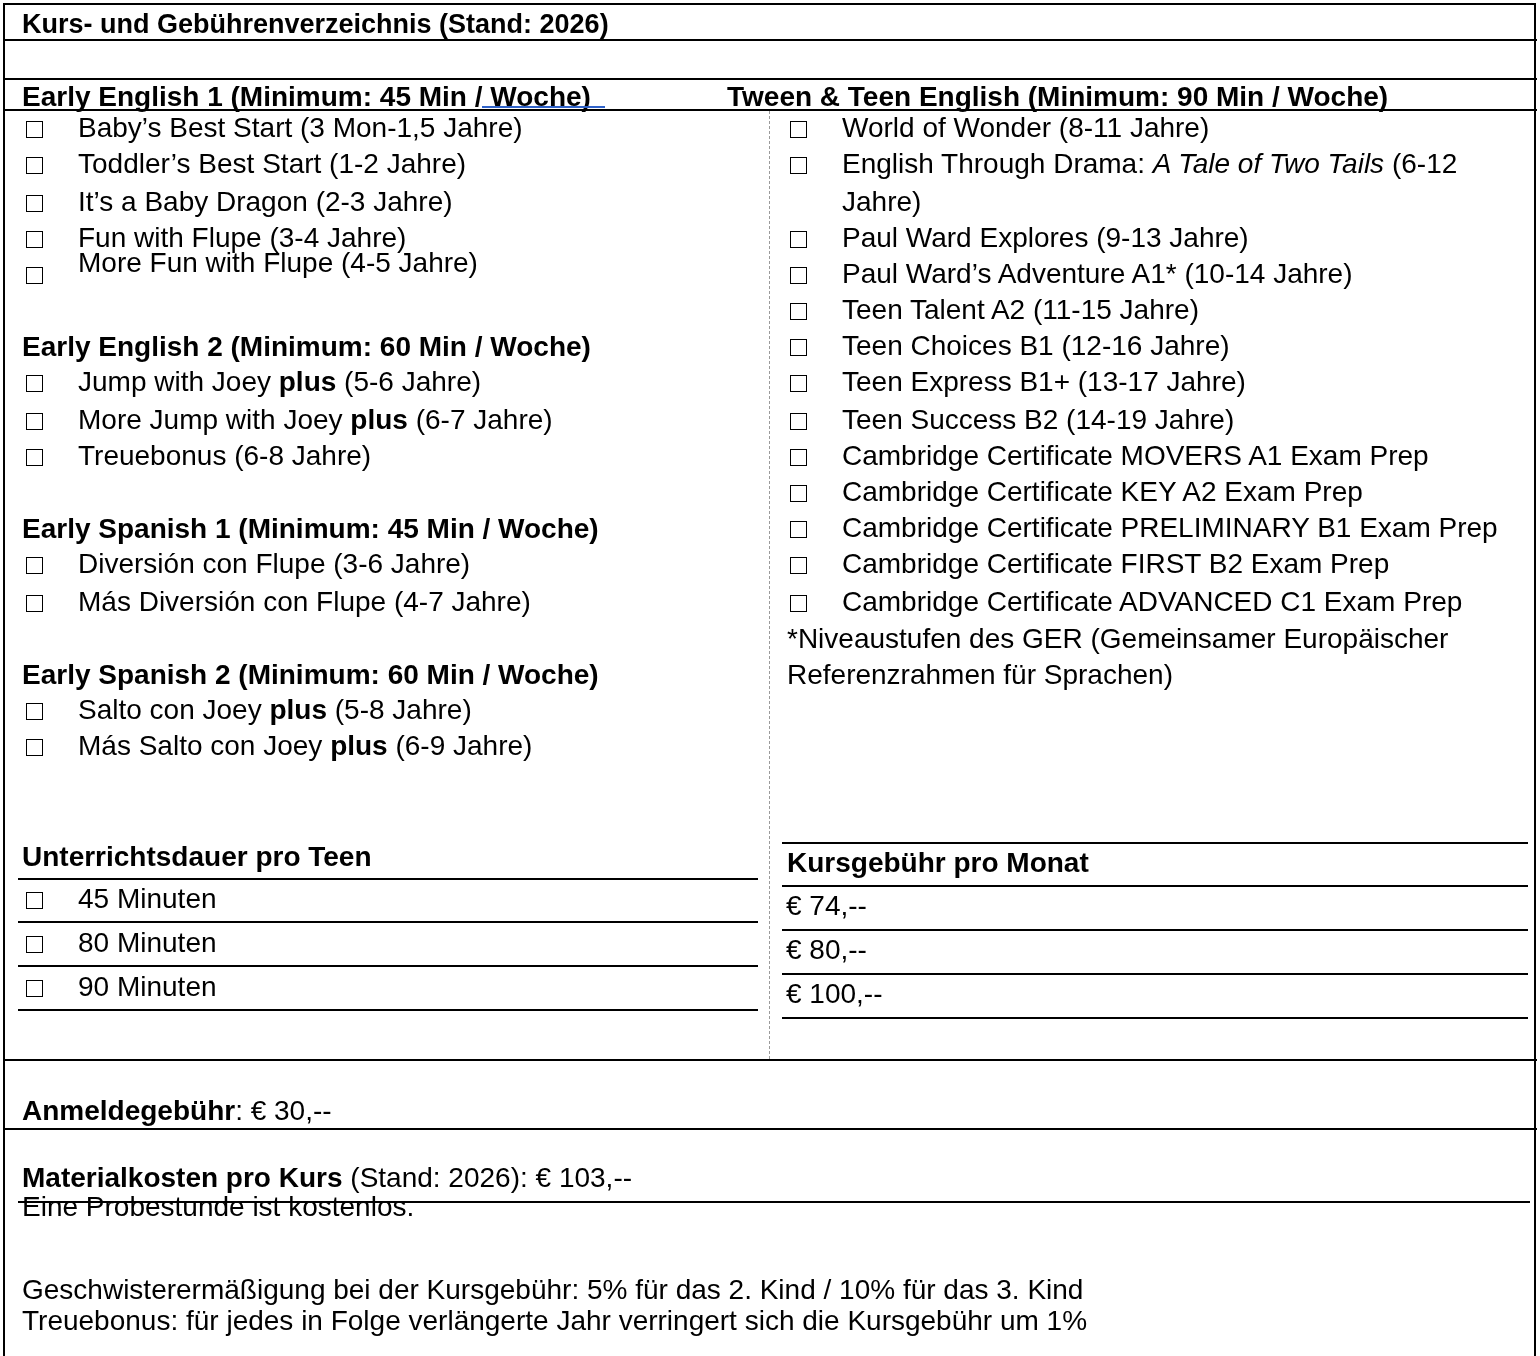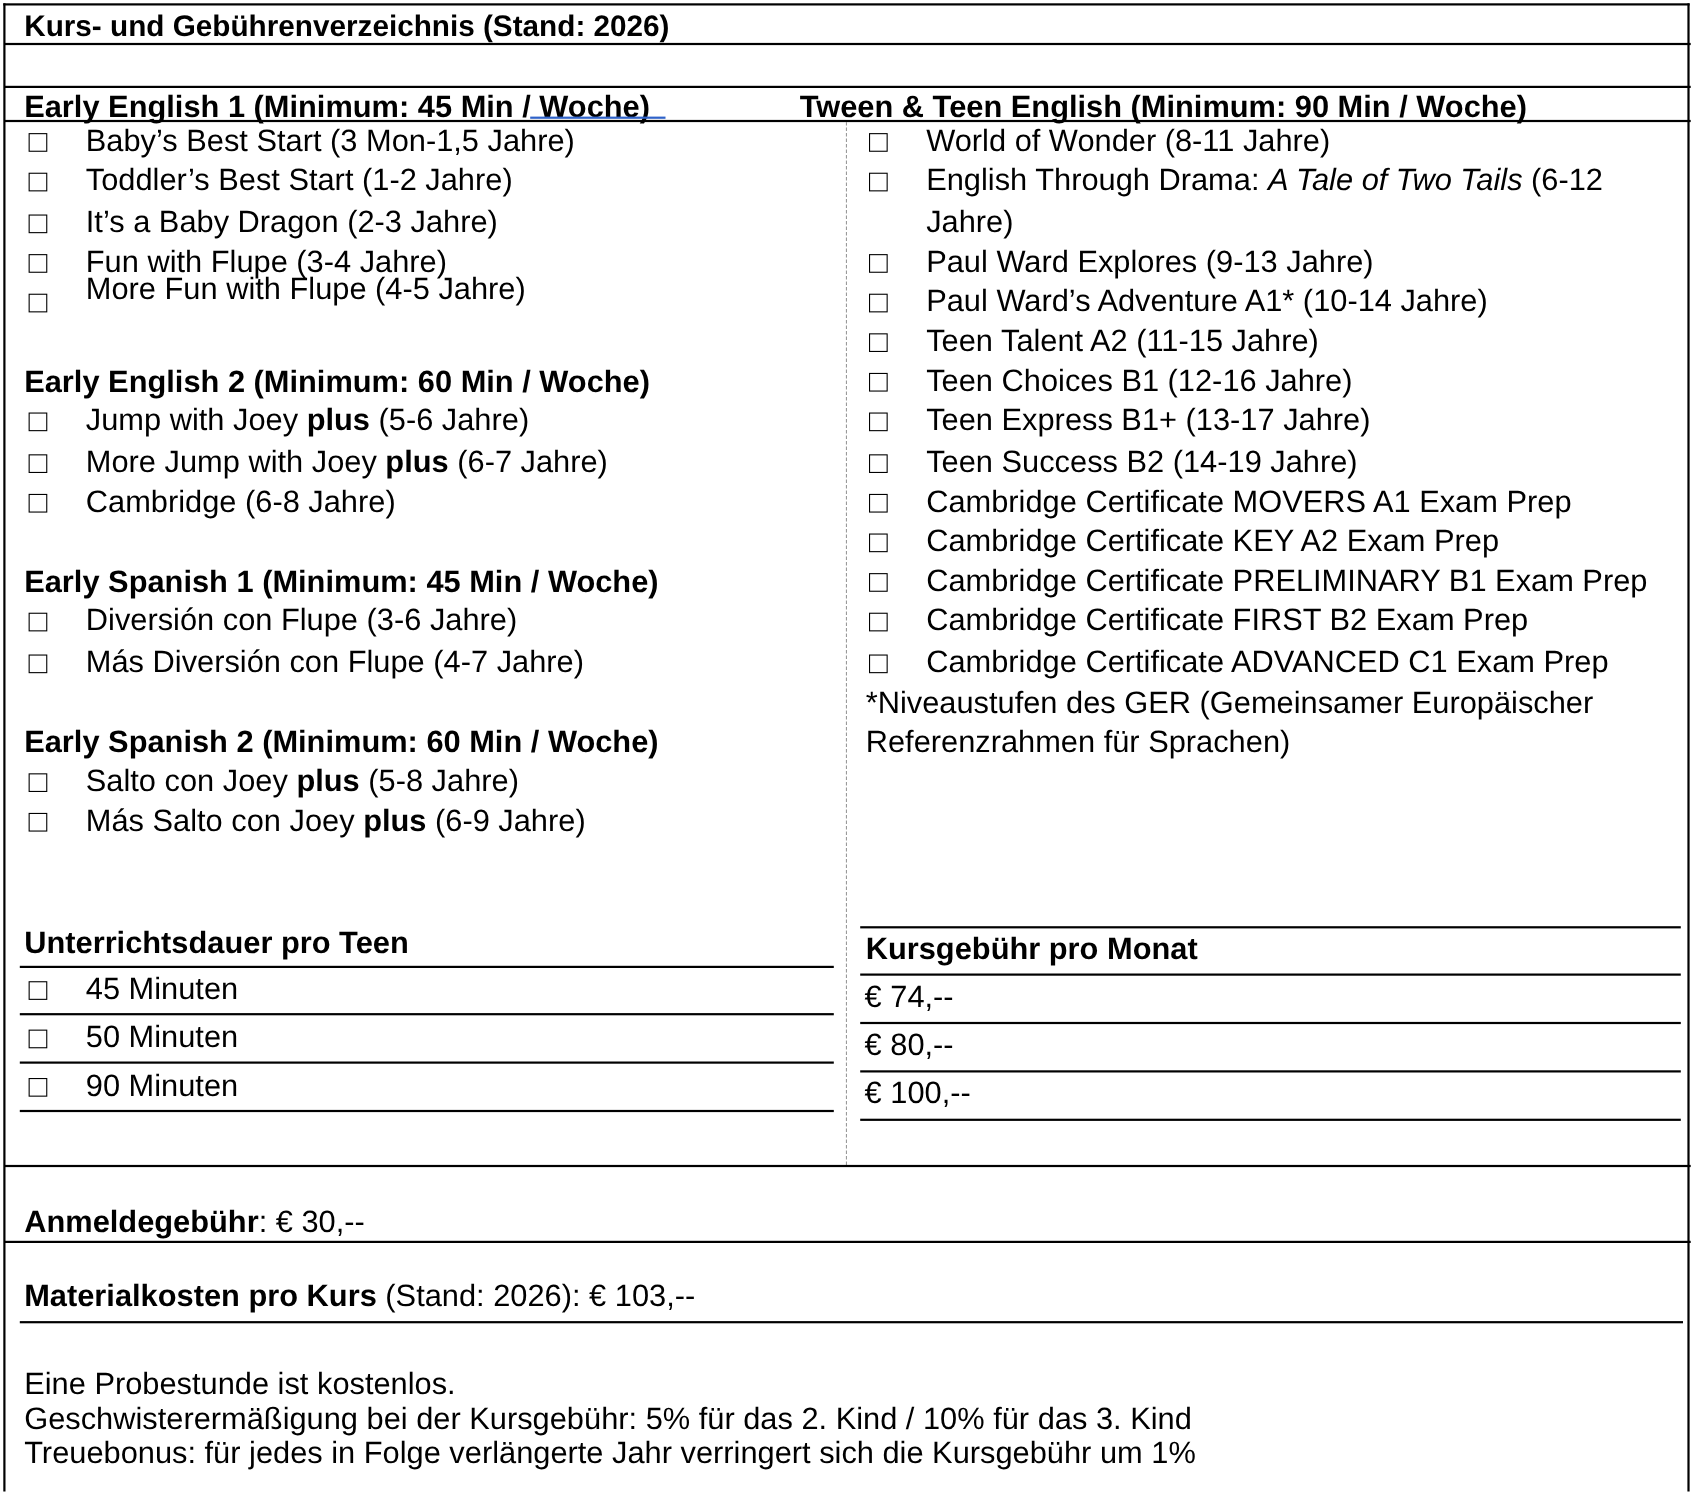--- a/index.html
+++ b/index.html
@@ -46,21 +46,21 @@
     <div class="t item-label" style="left: 78px; top: 187px;"><span>It’s a Baby Dragon</span> <span>(2-3 Jahre)</span></div>
     <div class="cb" style="left: 26px; top: 231px;"></div>
     <div class="t item-label" style="left: 78px; top: 223px;"><span>Fun with Flupe</span> <span>(3-4 Jahre)</span></div>
     <div class="cb" style="left: 26px; top: 267px;"></div>
     <div class="t item-label" style="left: 78px; top: 248px;"><span>More Fun with Flupe</span> <span>(4-5 Jahre)</span></div>
     <div class="cb" style="left: 26px; top: 375px;"></div>
     <div class="t item-label" style="left: 78px; top: 367px;"><span>Jump with Joey</span> <b>plus</b> <span>(5-6 Jahre)</span></div>
     <div class="cb" style="left: 26px; top: 413px;"></div>
     <div class="t item-label" style="left: 78px; top: 405px;"><span>More Jump with Joey</span> <b>plus</b> <span>(6-7 Jahre)</span></div>
     <div class="cb" style="left: 26px; top: 449px;"></div>
-    <div class="t item-label" style="left: 78px; top: 441px;"><span>Cambridge</span> <span>(6-8 Jahre)</span></div>
+    <div class="t item-label" style="left: 78px; top: 441px;"><span>Treuebonus</span> <span>(6-8 Jahre)</span></div>
     <div class="cb" style="left: 26px; top: 557px;"></div>
     <div class="t item-label" style="left: 78px; top: 549px;"><span>Diversión con Flupe</span> <span>(3-6 Jahre)</span></div>
     <div class="cb" style="left: 26px; top: 595px;"></div>
     <div class="t item-label" style="left: 78px; top: 587px;"><span>Más Diversión con Flupe</span> <span>(4-7 Jahre)</span></div>
     <div class="cb" style="left: 26px; top: 703px;"></div>
     <div class="t item-label" style="left: 78px; top: 695px;"><span>Salto con Joey</span> <b>plus</b> <span>(5-8 Jahre)</span></div>
     <div class="cb" style="left: 26px; top: 739px;"></div>
     <div class="t item-label" style="left: 78px; top: 731px;"><span>Más Salto con Joey</span> <b>plus</b> <span>(6-9 Jahre)</span></div>
   </div>
 
@@ -68,21 +68,21 @@
 <div class="t b" style="left:22px; top:514px;">Early Spanish 1 (Minimum: 45 Min / Woche)</div>
 <div class="t b" style="left:22px; top:660px;">Early Spanish 2 (Minimum: 60 Min / Woche)</div>
 
 <div class="t b" style="left:22px; top:842px;">Unterrichtsdauer pro Teen</div>
 <div class="hline" style="left:18px; width:740px; top:878px;"></div>
 <div id="duration-rows">
     <div class="cb" style="left: 26px; top: 892px;"></div>
     <div class="t" style="left: 78px; top: 884px;">45 Minuten</div>
     <div class="hline" style="left: 18px; width: 740px; top: 921px;"></div>
     <div class="cb" style="left: 26px; top: 936px;"></div>
-    <div class="t" style="left: 78px; top: 928px;">50 Minuten</div>
+    <div class="t" style="left: 78px; top: 928px;">80 Minuten</div>
     <div class="hline" style="left: 18px; width: 740px; top: 965px;"></div>
     <div class="cb" style="left: 26px; top: 980px;"></div>
     <div class="t" style="left: 78px; top: 972px;">90 Minuten</div>
     <div class="hline" style="left: 18px; width: 740px; top: 1009px;"></div>
   </div>
 
 <div id="right-items">
     <div class="cb" style="left: 790px; top: 121px;"></div>
     <div class="t item-label" style="left: 842px; top: 113px;"><span>World of Wonder (8-11 Jahre)</span></div>
     <div class="cb" style="left: 790px; top: 157px;"></div>
@@ -129,15 +129,15 @@
 <div class="hline" style="left:4px; width:1533px; top:1059px;"></div>
 <div class="t" style="left:22px; top:1096px;">
   <span class="b">Anmeldegebühr</span><span>: € 30,--</span>
 </div>
 <div class="hline" style="left:4px; width:1533px; top:1128px;"></div>
 <div class="t" style="left:22px; top:1163px;">
   <span class="b">Materialkosten pro Kurs</span><span> (Stand: 2026): € 103,--</span>
 </div>
 <div class="hline" style="left:18px; width:1512px; top:1201px;"></div>
 
-<div class="t" style="left:22px; top:1243px;text-align:right;">Eine Probestunde ist kostenlos.</div>
+<div class="t" style="left:22px; top:1192px;text-align:right;">Eine Probestunde ist kostenlos.</div>
 <div class="t" style="left:22px; top:1275px;">Geschwisterermäßigung bei der Kursgebühr: 5% für das 2. Kind / 10% für das 3. Kind</div>
 <div class="t" style="left:22px; top:1306px;">Treuebonus: für jedes in Folge verlängerte Jahr verringert sich die Kursgebühr um 1%</div>
 
 </body></html>

